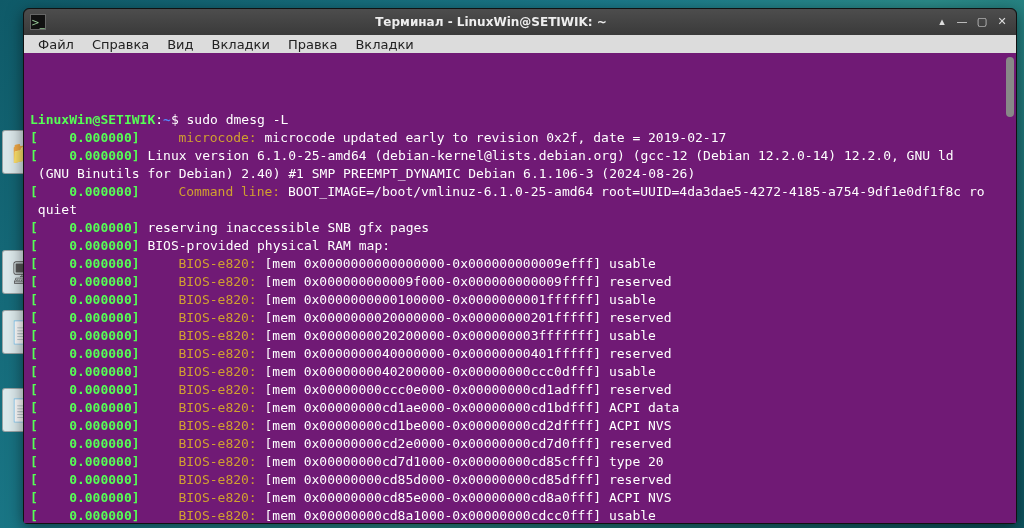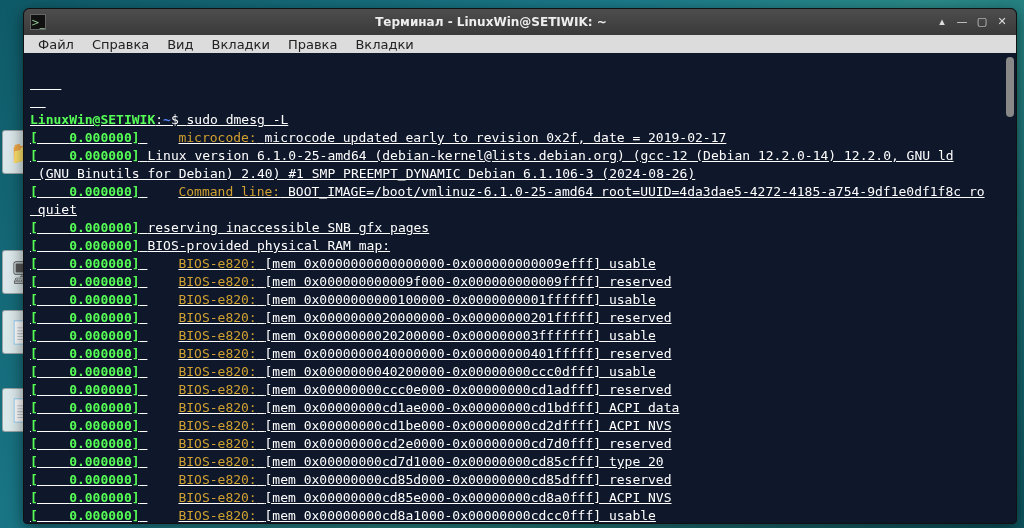--- a/index.html
+++ b/index.html
@@ -43,30 +43,29 @@
     display: flex; align-items: center;
     padding: 0 6px;
     font-size: 13px;
     color: #222;
     gap: 2px;
   }
   .menubar .m-item { padding: 2px 8px; cursor: pointer; border-radius: 2px; }
 
   .term {
     flex: 1;
-    background: #0f172a;
+    background: #701a75;
     color: #fff;
     font-family: "DejaVu Sans Mono", "Liberation Mono", monospace;
     font-size: 13px;
     line-height: 18px;
     padding: 4px 6px;
     overflow: hidden;
     position: relative;
     white-space: pre;
-    text-decoration: underline;
   }
   .scrollbar { position: absolute; right: 2px; top: 4px; width: 8px; height: 60px; background: #888; border-radius: 4px; }
   .term .row { display: block; }
   .g { color: #55ff55; font-weight: bold; }
   .y { color: #d0a030; margin-left: 31px; }
   .c-white { color: #fff; }
   .bracket { color: #55ff55; font-weight: bold; }
   .prompt-user { color: #55ff55; font-weight: bold; }
   .prompt-colon { color: #fff; }
   .prompt-path { color: #5588ff; font-weight: bold; }

